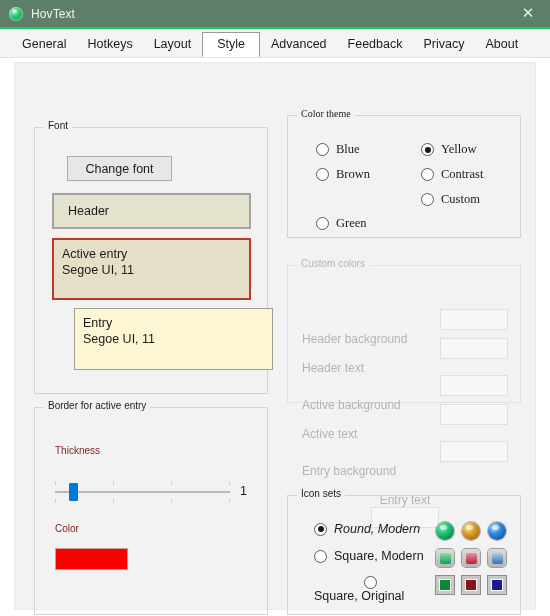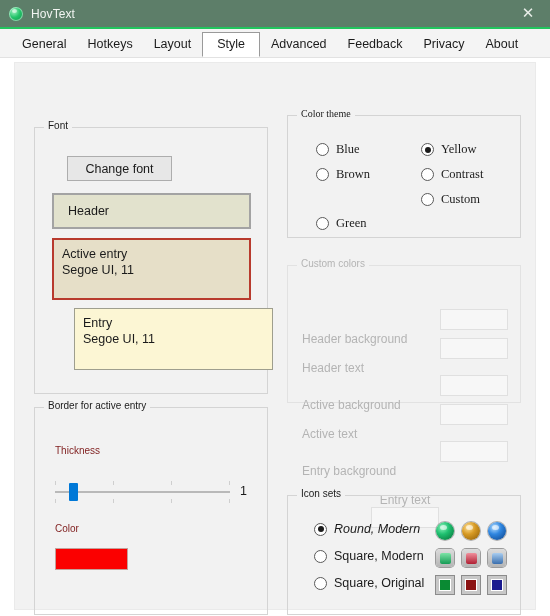--- a/index.html
+++ b/index.html
@@ -497,21 +497,21 @@
             <i></i>
           </span>
         <span class="sw sqmodern red">
             <i></i>
           </span>
         <span class="sw sqmodern blue">
             <i></i>
           </span>
       </div>
 
-      <div class="iconset-row" style="top:80px;">
+      <div class="iconset-row" style="top:80px;flex-direction:column;">
         <span class="radio"></span>
         <span class="label">Square, Original</span>
       </div>
       <div class="swatches" style="top:80px;">
         <span class="sw sqorig green">
             <i></i>
           </span>
         <span class="sw sqorig red">
             <i></i>
           </span>

